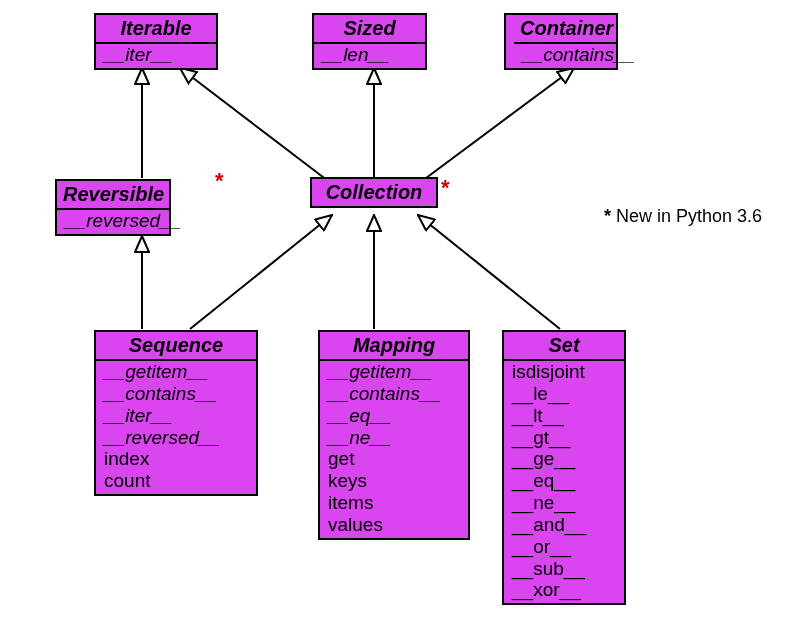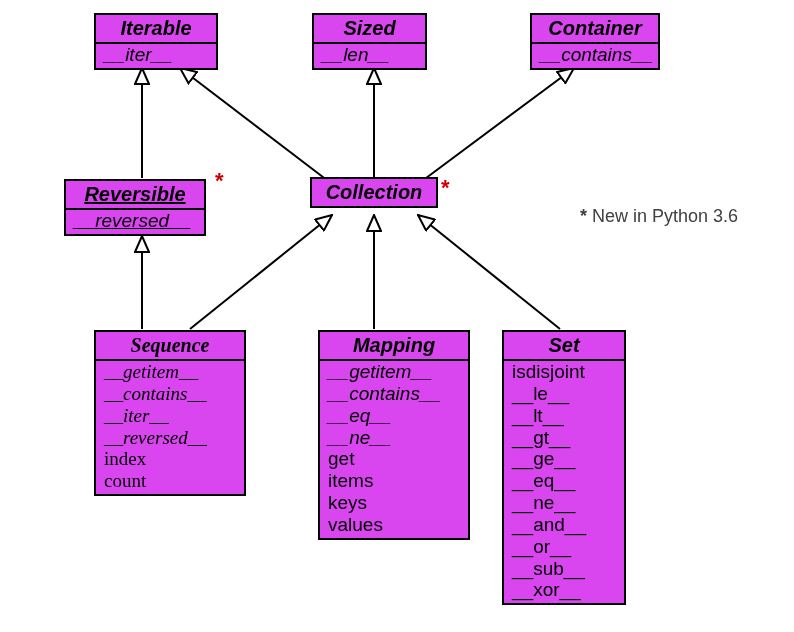--- a/index.html
+++ b/index.html
@@ -39,23 +39,24 @@
     font-style: italic;
   }
   .ast {
     position: absolute;
     color: #c00;
     font-weight: bold;
     font-size: 22px;
   }
   .note {
     position: absolute;
-    color: #404040;
+    color: #000000;
     font-family: "Comic Sans MS", cursive, sans-serif;
     font-size: 18px;
+    margin-left: 24px;
   }
   svg.arrows {
     position: absolute;
     left: 0;
     top: 0;
     width: 794px;
     height: 632px;
     pointer-events: none;
   }
 </style>
@@ -93,66 +94,66 @@
   </div>
 </div>
 
 <div class="cbox" style="left:312px; top:13px; width:115px;">
   <div class="title">Sized</div>
   <div class="methods">
     <div class="ital">__len__</div>
   </div>
 </div>
 
-<div class="cbox" style="left:530px; top:13px; width:130px;">
+<div class="cbox" style="left:504px; top:13px; width:114px;padding-left:8px;">
   <div class="title">Container</div>
   <div class="methods">
     <div class="ital">__contains__</div>
   </div>
 </div>
 
-<div class="cbox" style="left:64px; top:179px; width:142px;text-decoration:underline;">
+<div class="cbox" style="left:55px; top:179px; width:116px;">
   <div class="title">Reversible</div>
   <div class="methods">
     <div class="ital">__reversed__</div>
   </div>
 </div>
 <span class="ast" style="left:215px; top:168px;">*</span>
 
 <div class="cbox" style="left:310px; top:177px; width:128px;">
   <div class="title" style="border-bottom:none">Collection</div>
 </div>
 <span class="ast" style="left:441px; top:175px;">*</span>
 
 <div class="note" style="left:580px; top:206px;">
   <span style="font-weight:bold;">* </span><span>New in Python 3.6</span>
 </div>
 
-<div class="cbox" style="left:94px; top:330px; width:152px;font-family:Liberation Serif, serif;">
+<div class="cbox" style="left:94px; top:330px; width:164px;">
   <div class="title">Sequence</div>
   <div class="methods">
     <div class="ital">__getitem__</div>
     <div class="ital">__contains__</div>
     <div class="ital">__iter__</div>
     <div class="ital">__reversed__</div>
     <div>index</div>
     <div>count</div>
   </div>
 </div>
 
 <div class="cbox" style="left:298px; top:330px; width:152px;margin-left:20px;">
   <div class="title">Mapping</div>
   <div class="methods">
     <div class="ital">__getitem__</div>
     <div class="ital">__contains__</div>
     <div class="ital">__eq__</div>
     <div class="ital">__ne__</div>
     <div>get</div>
+    <div>keys</div>
     <div>items</div>
-    <div>keys</div>
     <div>values</div>
   </div>
 </div>
 
 <div class="cbox" style="left:502px; top:330px; width:124px;">
   <div class="title">Set</div>
   <div class="methods">
     <div>isdisjoint</div>
     <div>__le__</div>
     <div>__lt__</div>

